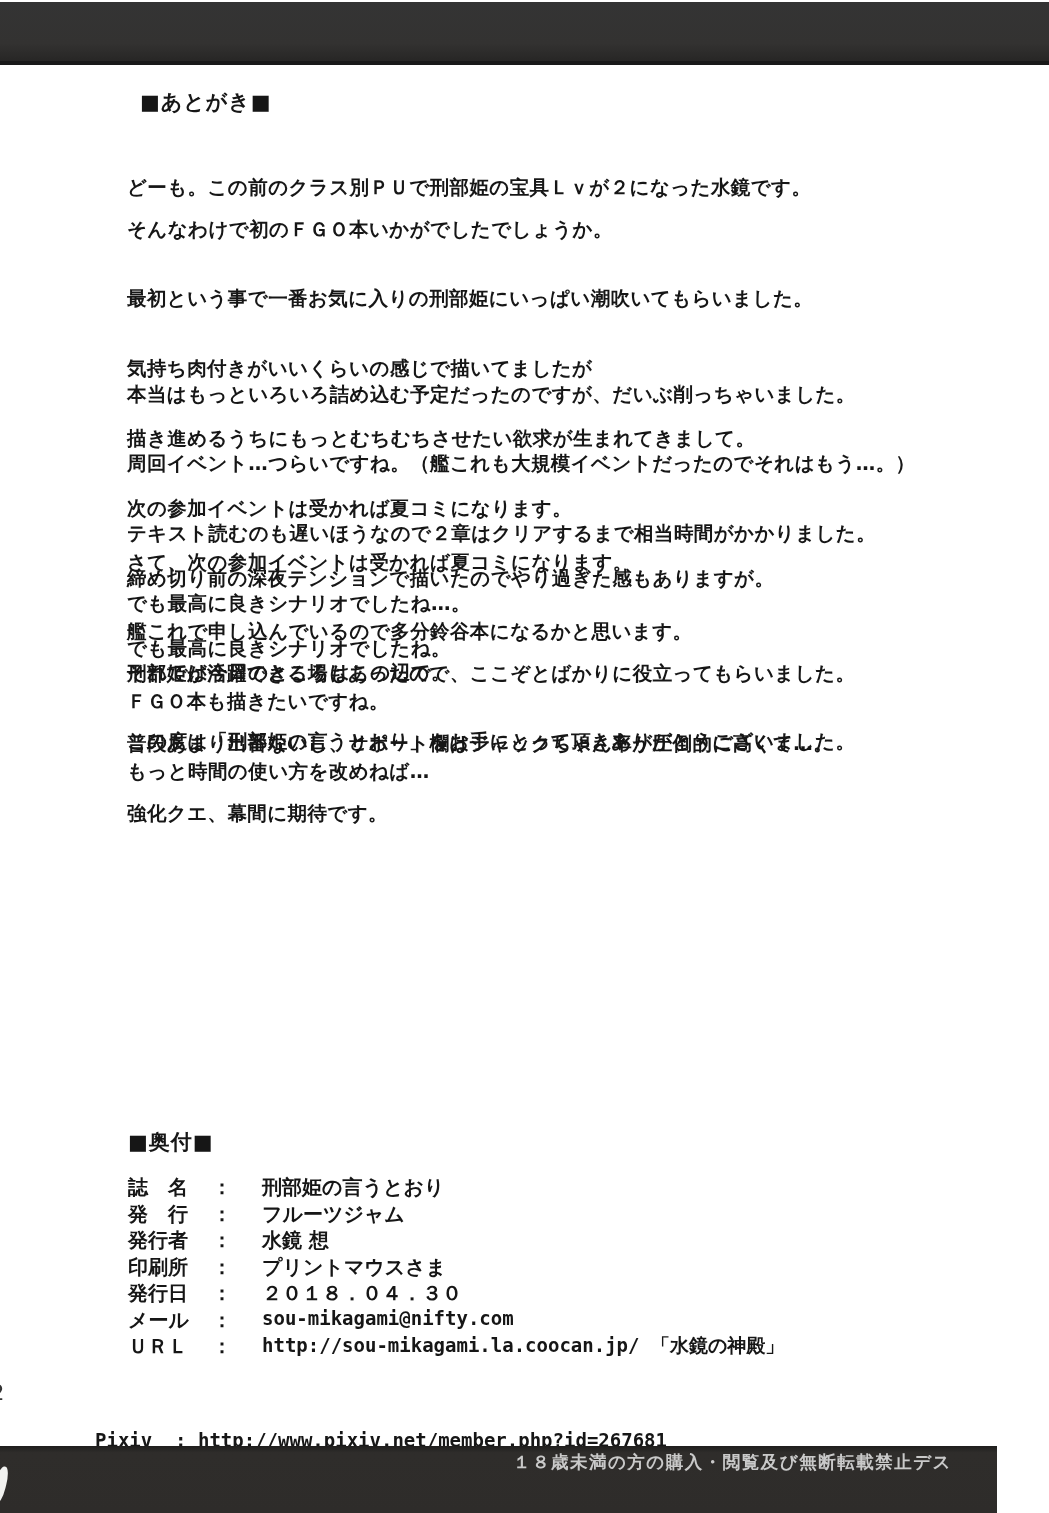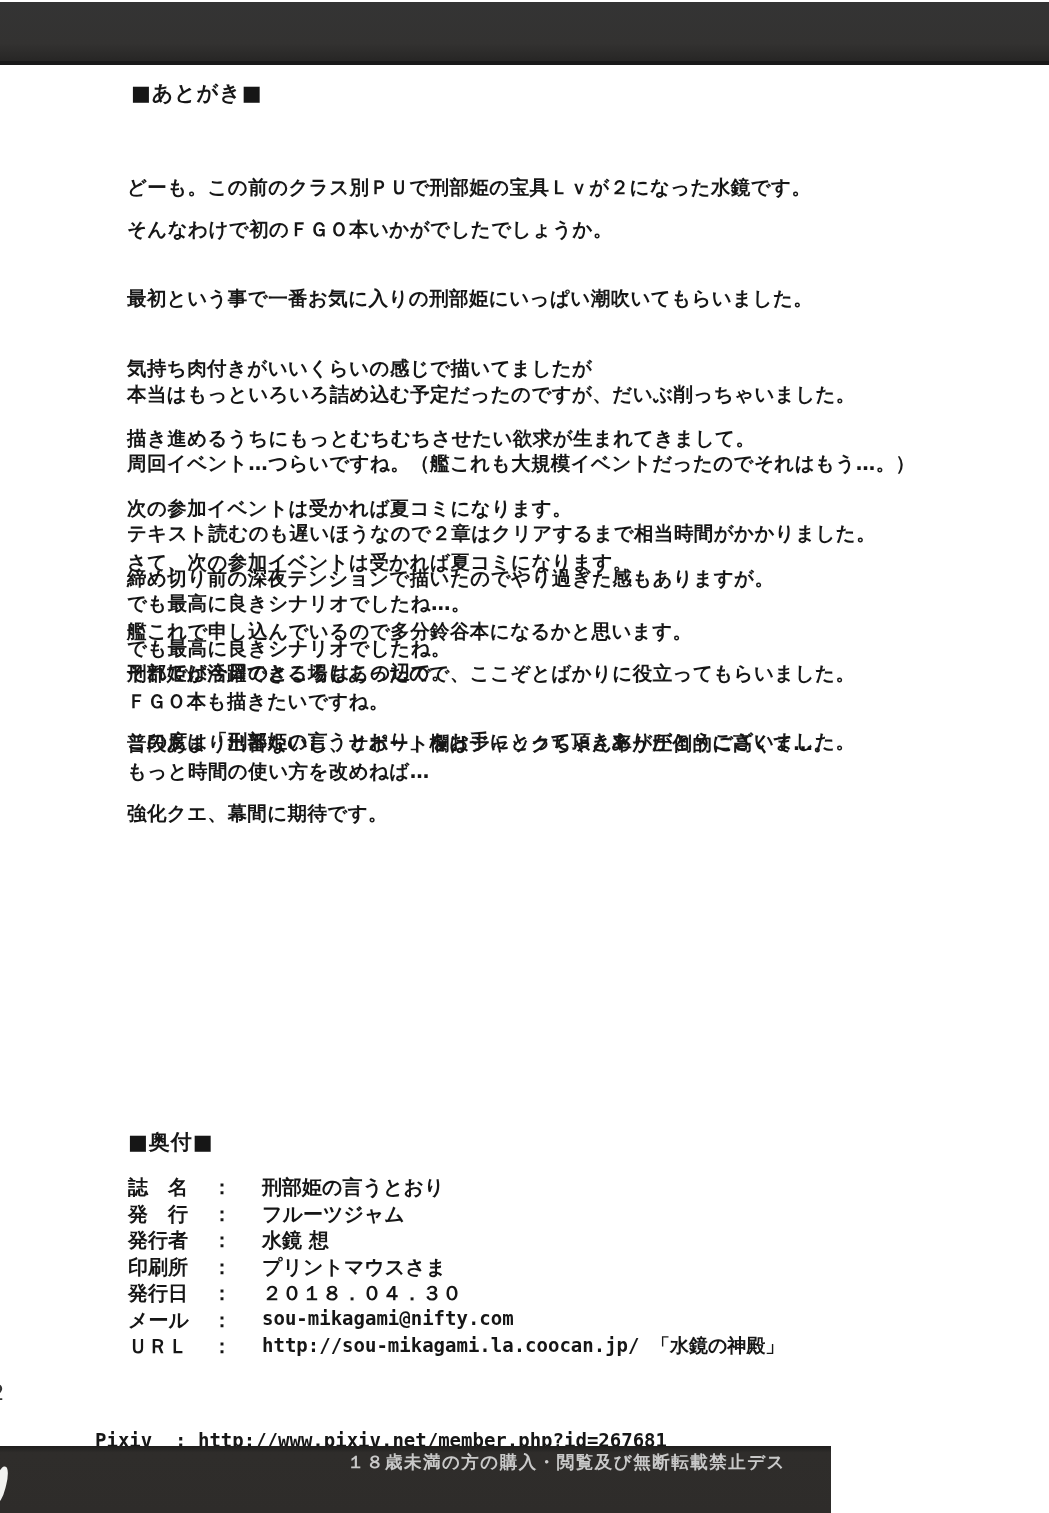--- a/index.html
+++ b/index.html
@@ -6,21 +6,21 @@
   .page{
     position:relative;width:1049px;height:1513px;background:#ffffff;
     overflow:hidden;font-family:"DejaVu Sans",sans-serif;color:#161616;
   }
   .top-bar{
     position:absolute;left:0;top:2px;width:1049px;height:59px;
     background:linear-gradient(180deg,#343434 0%,#333231 70%,#272625 100%);
     border-bottom:4px solid #191919;
   }
   .afterword-title{
-    position:absolute;left:128px;top:76px;margin:3px;
+    position:absolute;left:128px;top:76px;margin:12px;
     font-size:21px;font-weight:bold;letter-spacing:1px;
   }
   .para{
     position:absolute;left:127px;margin:0;
     font-size:19.5px;line-height:23.3px;font-weight:600;
     letter-spacing:.4px;white-space:pre;
   }
   .para-0{top:129px}
   .para-1{top:171px}
   .para-2{top:336px}
@@ -36,21 +36,21 @@
   .c-sep{margin:0 18px 0 10px;}
   .mono{font-family:"DejaVu Sans Mono","Liberation Mono",monospace;font-size:19px;font-weight:bold;}
   .social{
     position:absolute;left:95px;top:1372px;
     font-family:"DejaVu Sans Mono","Liberation Mono",monospace;
     font-size:19px;line-height:27.5px;font-weight:bold;white-space:pre;
   }
   .social div{height:27.5px;}
   .page-number{position:absolute;left:-9px;top:1381px;font-size:21px;color:#333;}
   .bottom-bar{
-    position:absolute;left:0;top:1446px;width:831px;height:67px;
+    position:absolute;left:0;top:1446px;width:997px;height:67px;
     background:linear-gradient(180deg,#1f1e1d 0%,#2f2d2b 10%,#2e2c2a 100%);
   }
   .notice{
     position:absolute;right:45px;top:4px;
     font-size:17.5px;font-weight:bold;color:#c9c9c9;letter-spacing:1.5px;white-space:pre;
   }
   .artifact{
     position:absolute;left:-5px;top:20px;width:11px;height:38px;
     background:#f2f2f0;transform:rotate(14deg);border-radius:45%;
   }

